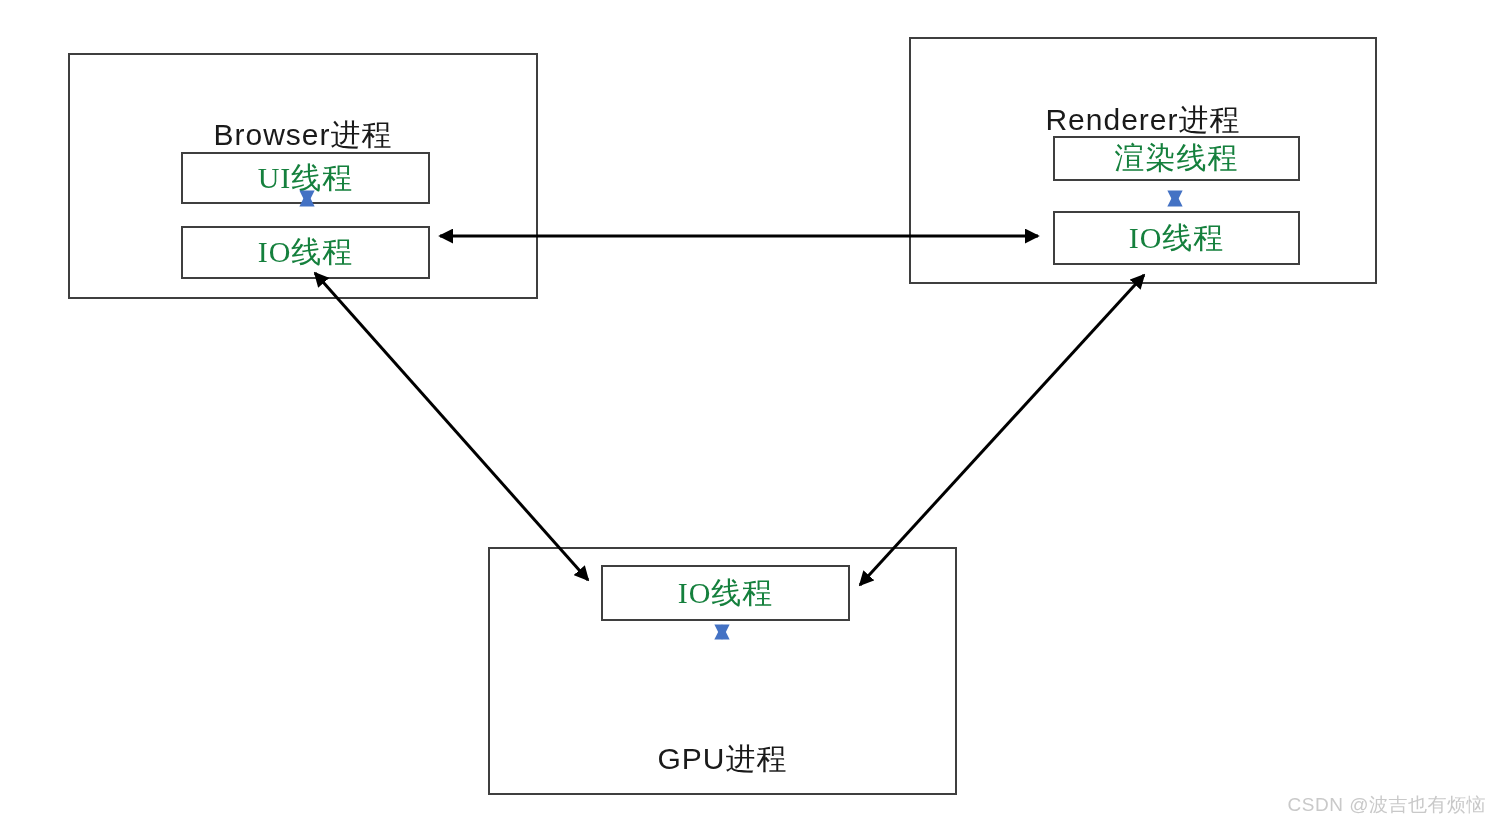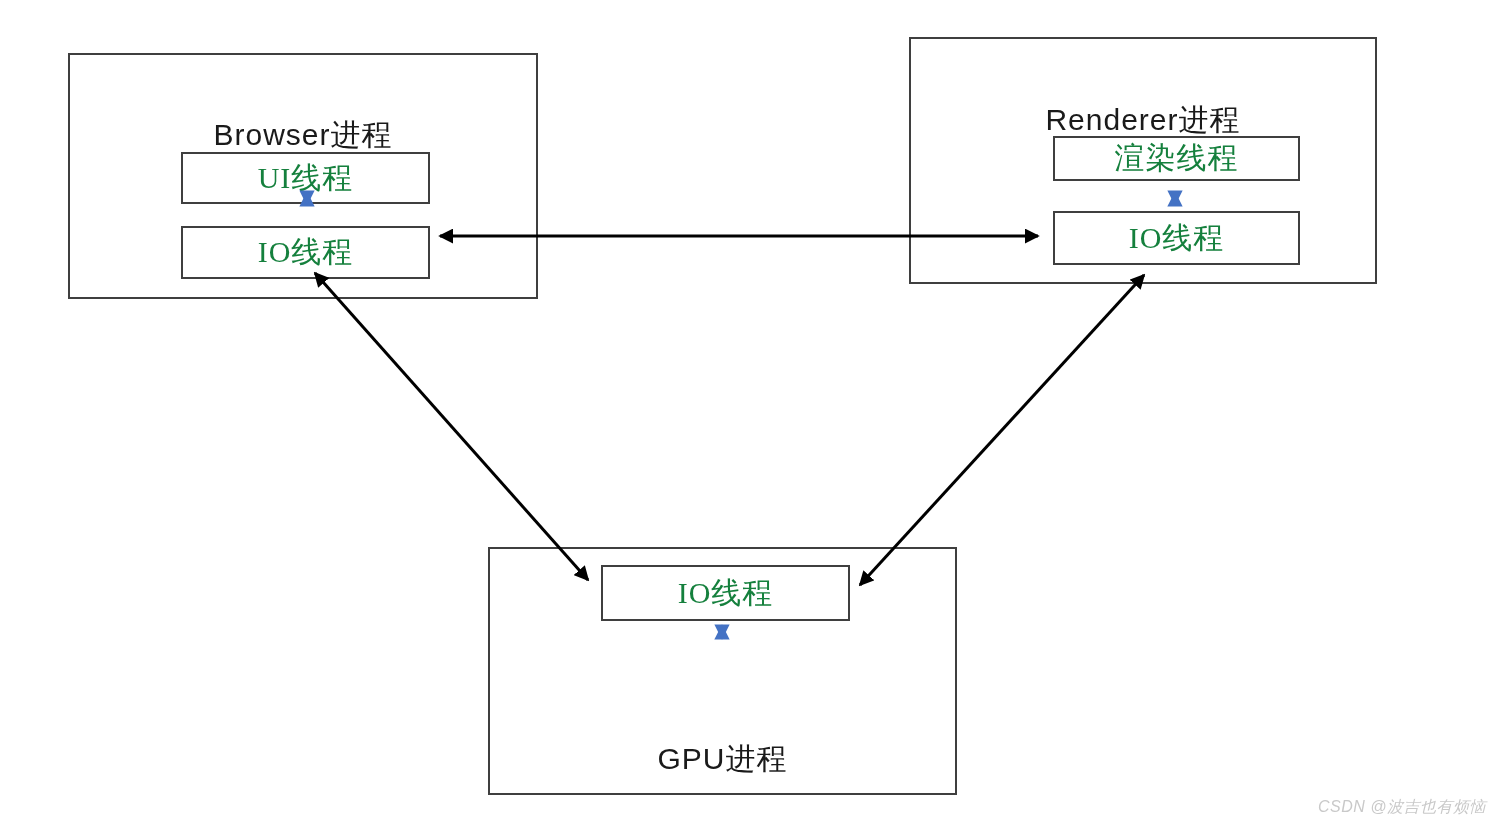--- a/index.html
+++ b/index.html
@@ -63,24 +63,23 @@
     width: 1500px; height: 826px;
     pointer-events: none;
   }
   .black-arrow { stroke: #000000; stroke-width: 3; }
   .blue-arrow  { stroke: #4472c4; stroke-width: 4.5; }
 
   .watermark {
     position: absolute;
     right: 14px;
     bottom: 8px;
-    font-size: 16px;
+    font-size: 19px;
     color: #c9c9c9;
     letter-spacing: 0.5px;
-    font-style: italic;
   }
 </style>
 </head>
 <body>
 
 <div class="canvas">
 
   <div class="process-box" id="browser-box">
     <div class="process-title" id="browser-title">Browser进程</div>
     <div class="thread-box" id="browser-ui">UI线程</div>

